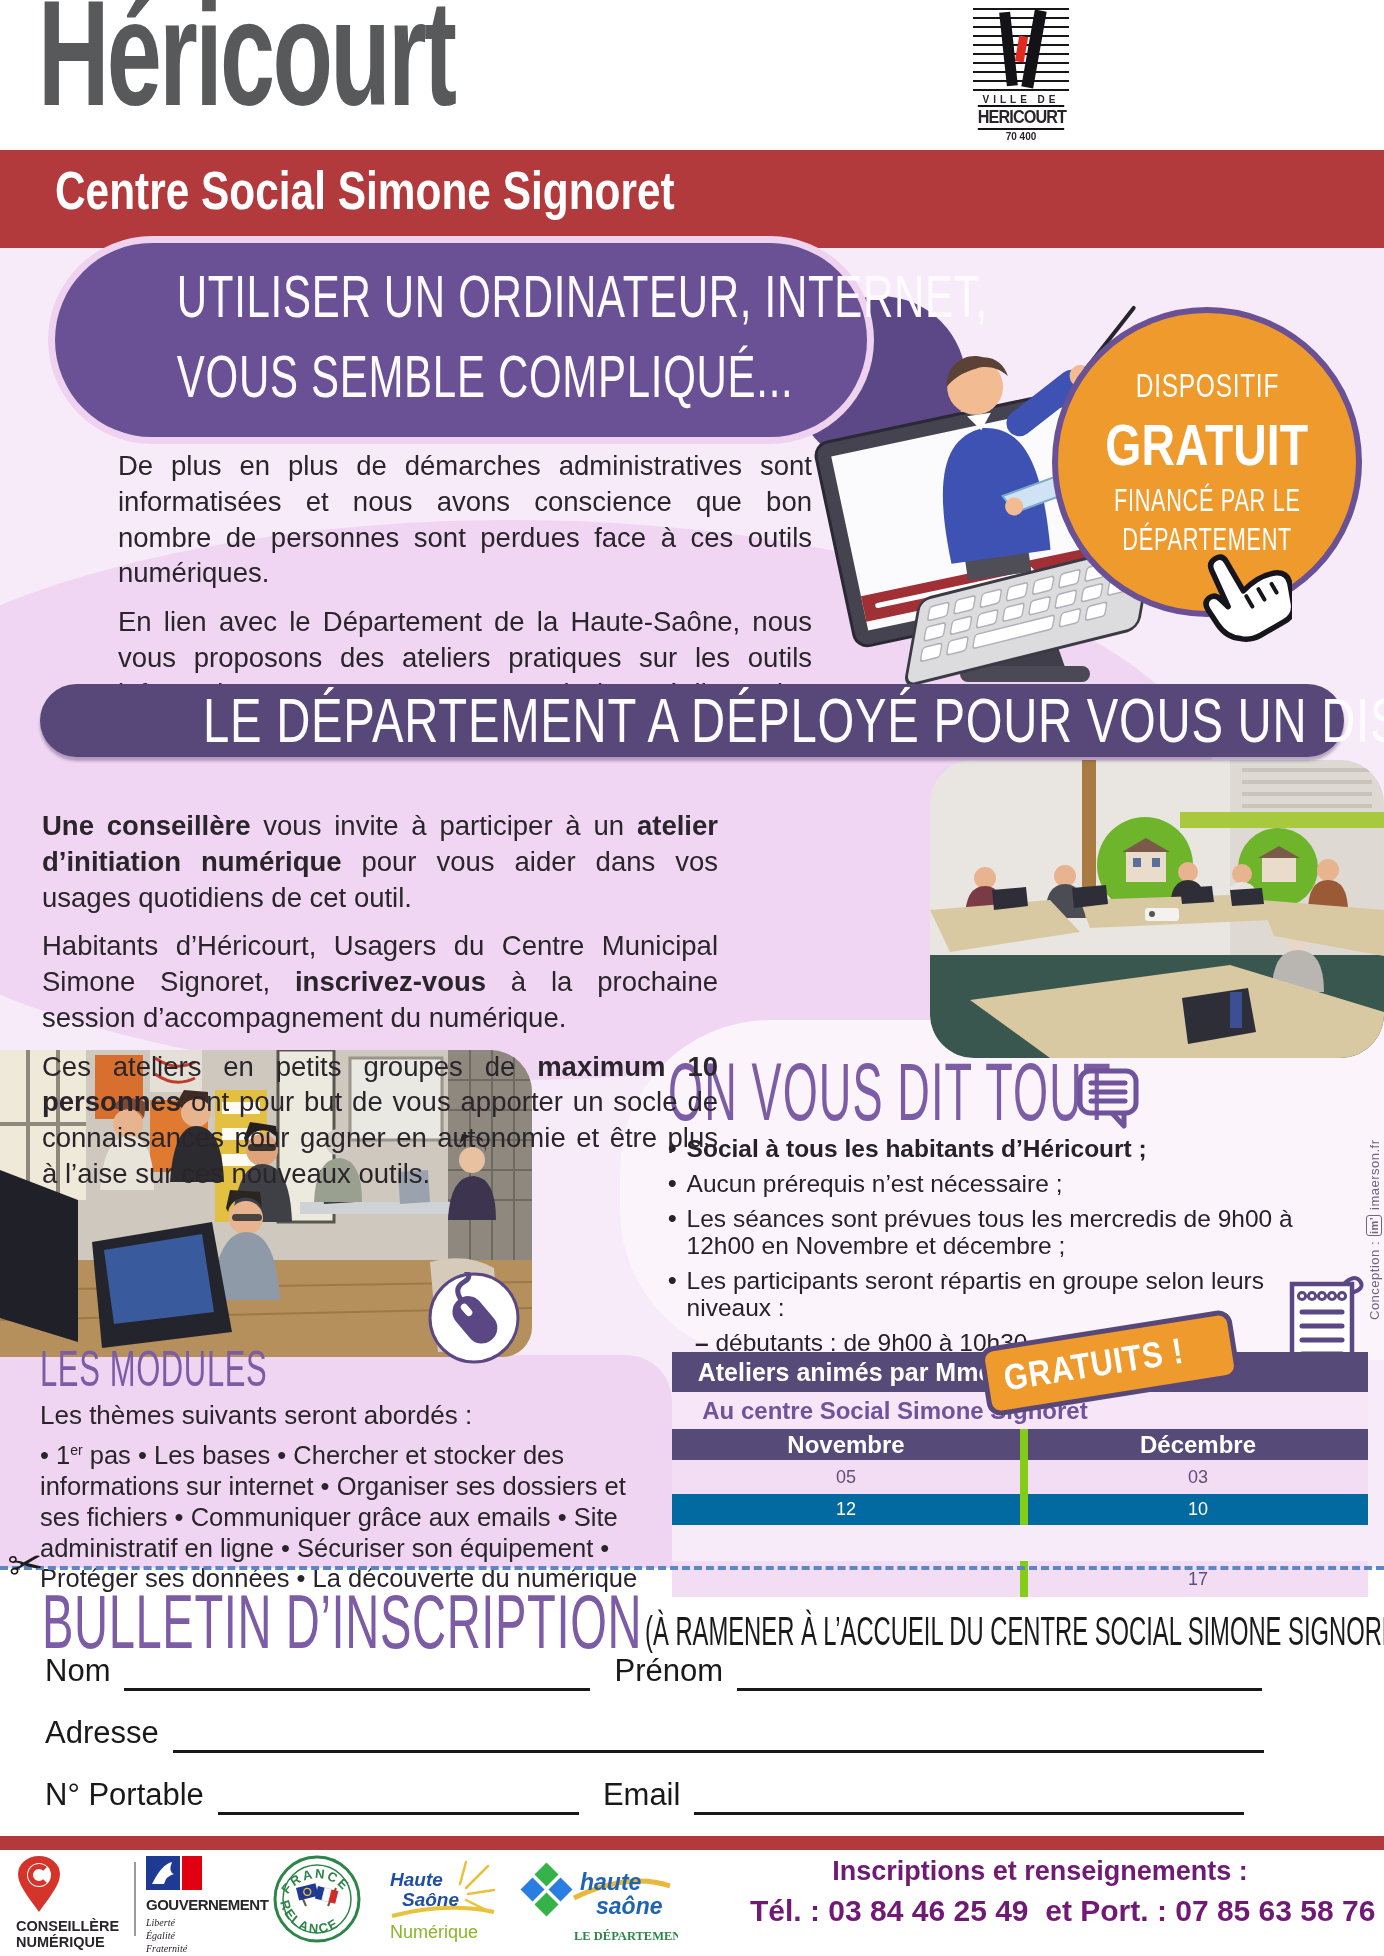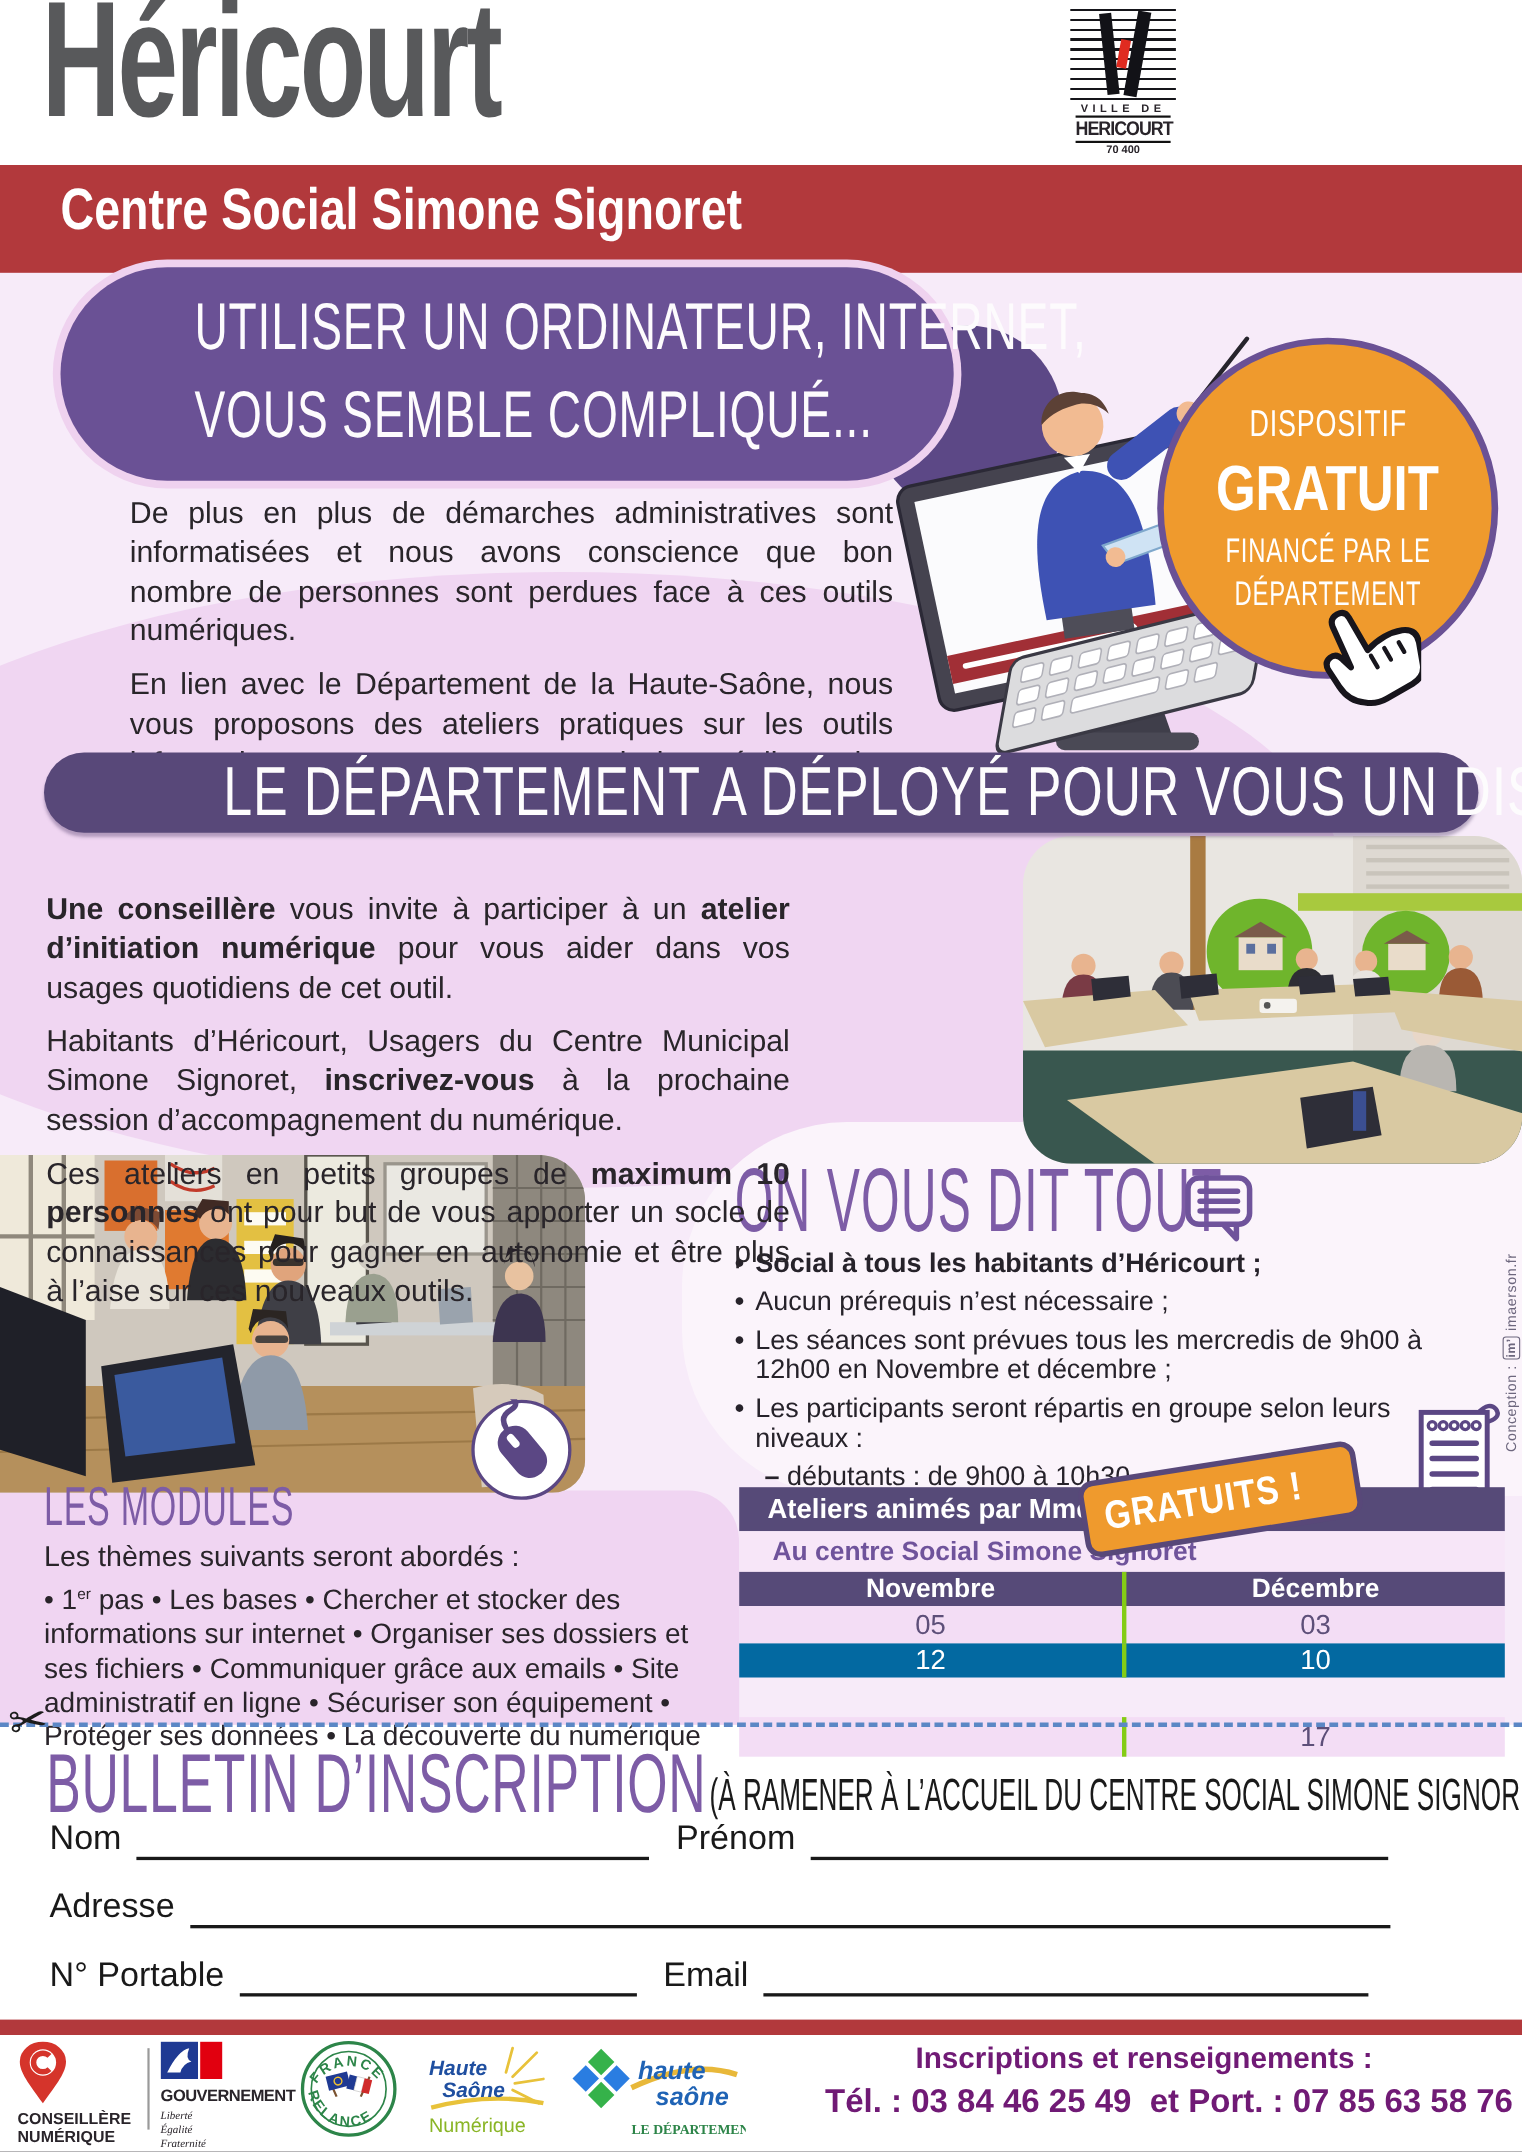--- a/index.html
+++ b/index.html
@@ -75,24 +75,24 @@
   .modules-text sup{font-size:14px;}
 
   
   .schedule{left:672px;top:1352px;width:696px;z-index:2;}
   .s-head{height:40px;background:#564a78;color:#fff;font-weight:bold;font-size:25px;
           display:flex;align-items:center;justify-content:center;padding-right:250px;}
   .s-sub{height:37px;background:#f7e6f8;color:#6f539b;font-weight:bold;font-size:24px;
          display:flex;align-items:center;justify-content:center;padding-right:250px;}
   .s-cols,.s-row{display:grid;grid-template-columns:1fr 1fr;align-items:center;text-align:center;}
   .s-cols{height:31px;background:#564a78;color:#fff;font-weight:bold;font-size:24px;}
-  .s-row{font-size:25px;color:#5d4f79;background:#f3ddf5;}
+  .s-row{font-size:18px;color:#5d4f79;background:#f3ddf5;}
   .s-row.dark{background:#0369a1;color:#fff;}
   .r1{height:34px;} .r2{height:31px;} .r3{height:36px;margin-top:36px;}
-  .cdiv{border-left:4px solid #84cc16;height:100%;display:flex;align-items:center;justify-content:center;}
+  .cdiv{border-left:8px solid #84cc16;height:100%;display:flex;align-items:center;justify-content:center;}
   .badge-gratuits{left:982px;top:1328px;background:#ef9a2d;border:5px solid #584879;border-radius:14px;
                   padding:8px 16px 10px;transform:rotate(-9deg);z-index:3;}
   .badge-gratuits .sq{font-size:36px;font-weight:bold;color:#fff;transform:scaleX(.85);letter-spacing:1px;}
 
   
   .cutline{left:0;top:1566px;width:1384px;border-top:4px dashed #5b87c5;z-index:2;}
   .scissors{left:8px;top:1540px;font-size:42px;color:#1c1c1c;transform:rotate(-8deg);z-index:3;
             font-family:"DejaVu Sans",sans-serif;}
   .form-title{left:42px;top:1584px;z-index:2;}
   .form-title .sq{font-size:76px;color:#7d5ca6;line-height:1;letter-spacing:1px;transform:scaleX(.62);}

